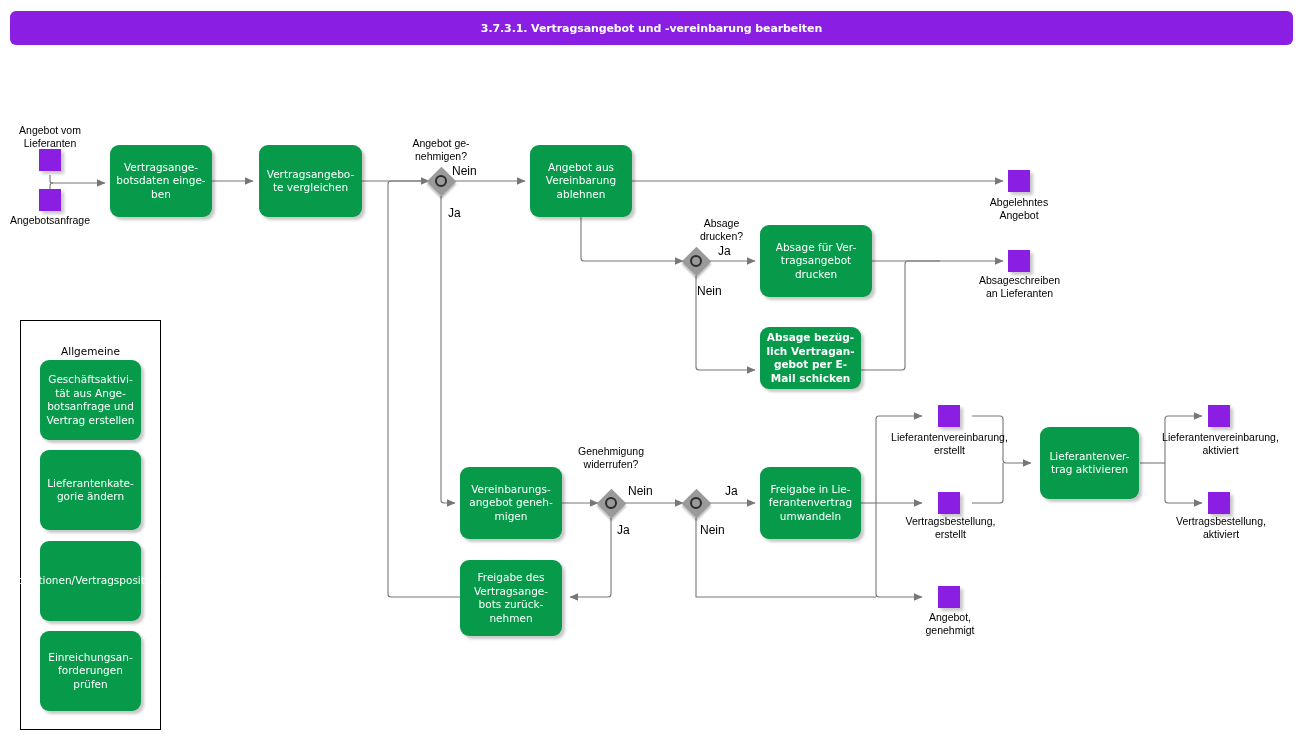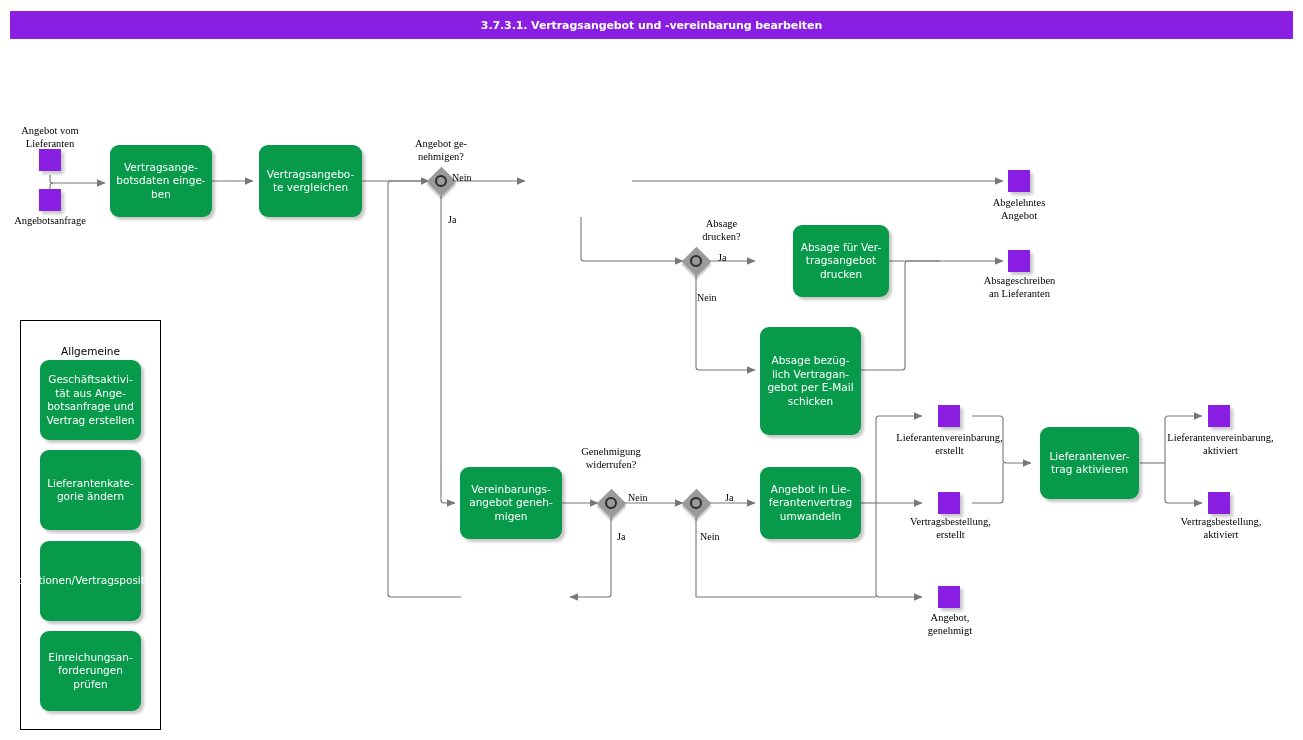--- a/index.html
+++ b/index.html
@@ -15,23 +15,23 @@
     height: 740px;
     background: #ffffff;
     overflow: hidden;
   }
   
   #titlebar {
     position: absolute;
     left: 10px;
     top: 11px;
     width: 1283px;
-    height: 28px;
+    height: 34px;
     background: #8A1FE3;
-    border-radius: 1px;
+    border-radius: 6px;
   }
   #titlebar .title-text {
     position: absolute;
     left: 0;
     right: 0;
     top: 50%;
     transform: translateY(-50%);
     text-align: center;
     color: #ffffff;
     font-size: 11px;
@@ -112,23 +112,23 @@
   }
 
   
   .txt {
     position: absolute;
     font-size: 10.5px;
     line-height: 13px;
     color: #000000;
     text-align: center;
     white-space: pre-line;
-    font-family: Liberation Serif, serif;
-  }
-  .txt.branch { font-size: 10px; margin-top: 6px; }
+    font-family: Liberation Sans, sans-serif;
+  }
+  .txt.branch { font-size: 12px; }
 
   
   #group-box {
     position: absolute;
     left: 20px;
     top: 320px;
     width: 141px;
     height: 410px;
     border: 1px solid #000000;
     background: transparent;
@@ -238,76 +238,87 @@
 
   <div class="txt" style="left:391px; top:137px; width:100px;">Angebot ge-
 nehmigen?</div>
   <div class="dec" style="left:426px; top:166px;">
     <div class="dshape"></div>
     <div class="dcircle"></div>
   </div>
   <div class="txt branch" style="left:452px; top:165px; width:42px; text-align:left;">Nein</div>
   <div class="txt branch" style="left:448px; top:207px; width:30px; text-align:left;">Ja</div>
 
+  <div class="act" style="left:530px; top:145px; width:102px; height:72px;">
+    <span class="lbl">Angebot aus
+Vereinbarung
+ablehnen</span>
+  </div>
 
   <div class="evt" style="left:1008px; top:170px;"></div>
   <div class="txt" style="left:959px; top:196px; width:120px;">Abgelehntes
 Angebot</div>
 
   <div class="txt" style="left:669px; top:217px; width:105px;">Absage
 drucken?</div>
   <div class="dec" style="left:681px; top:246px;">
     <div class="dshape"></div>
     <div class="dcircle"></div>
   </div>
   <div class="txt branch" style="left:718px; top:245px; width:30px; text-align:left;">Ja</div>
   <div class="txt branch" style="left:697px; top:285px; width:40px; text-align:left;">Nein</div>
 
-  <div class="act" style="left:760px; top:225px; width:96px; height:72px;margin-left:33px;">
+  <div class="act" style="left:760px; top:225px; width:112px; height:72px;">
     <span class="lbl">Absage für Ver-
 tragsangebot
 drucken</span>
   </div>
 
-  <div class="act" style="left:760px; top:327px; width:101px; height:108px;">
+  <div class="act" style="left:760px; top:327px; width:101px; height:62px;font-weight:bold;">
     <span class="lbl">Absage bezüg-
 lich Vertragan-
 gebot per E-Mail
 schicken</span>
   </div>
 
   <div class="evt" style="left:1008px; top:250px;"></div>
   <div class="txt" style="left:952px; top:274px; width:135px;">Absageschreiben
 an Lieferanten</div>
 
   <div class="act" style="left:460px; top:467px; width:102px; height:72px;">
     <span class="lbl">Vereinbarungs-
 angebot geneh-
 migen</span>
   </div>
 
+  <div class="act" style="left:460px; top:560px; width:102px; height:76px;">
+    <span class="lbl">Freigabe des
+Vertragsange-
+bots zurück-
+nehmen</span>
+  </div>
 
   <div class="txt" style="left:564px; top:445px; width:94px;">Genehmigung
 widerrufen?</div>
   <div class="dec" style="left:596px; top:488px;">
     <div class="dshape"></div>
     <div class="dcircle"></div>
   </div>
   <div class="txt branch" style="left:628px; top:485px; width:40px; text-align:left;">Nein</div>
   <div class="txt branch" style="left:617px; top:524px; width:30px; text-align:left;">Ja</div>
 
   <div class="dec" style="left:681px; top:488px;">
     <div class="dshape"></div>
     <div class="dcircle"></div>
   </div>
   <div class="txt branch" style="left:725px; top:485px; width:30px; text-align:left;">Ja</div>
   <div class="txt branch" style="left:700px; top:524px; width:40px; text-align:left;">Nein</div>
 
   <div class="act" style="left:760px; top:467px; width:101px; height:72px;">
-    <span class="lbl">Angebot in Lie-
+    <span class="lbl">Freigabe in Lie-
 ferantenvertrag
 umwandeln</span>
   </div>
 
   <div class="evt" style="left:938px; top:405px;"></div>
   <div class="txt" style="left:872px; top:431px; width:155px;">Lieferantenvereinbarung,
 erstellt</div>
 
   <div class="evt" style="left:938px; top:492px;"></div>
   <div class="txt" style="left:888px; top:515px; width:125px;">Vertragsbestellung,

